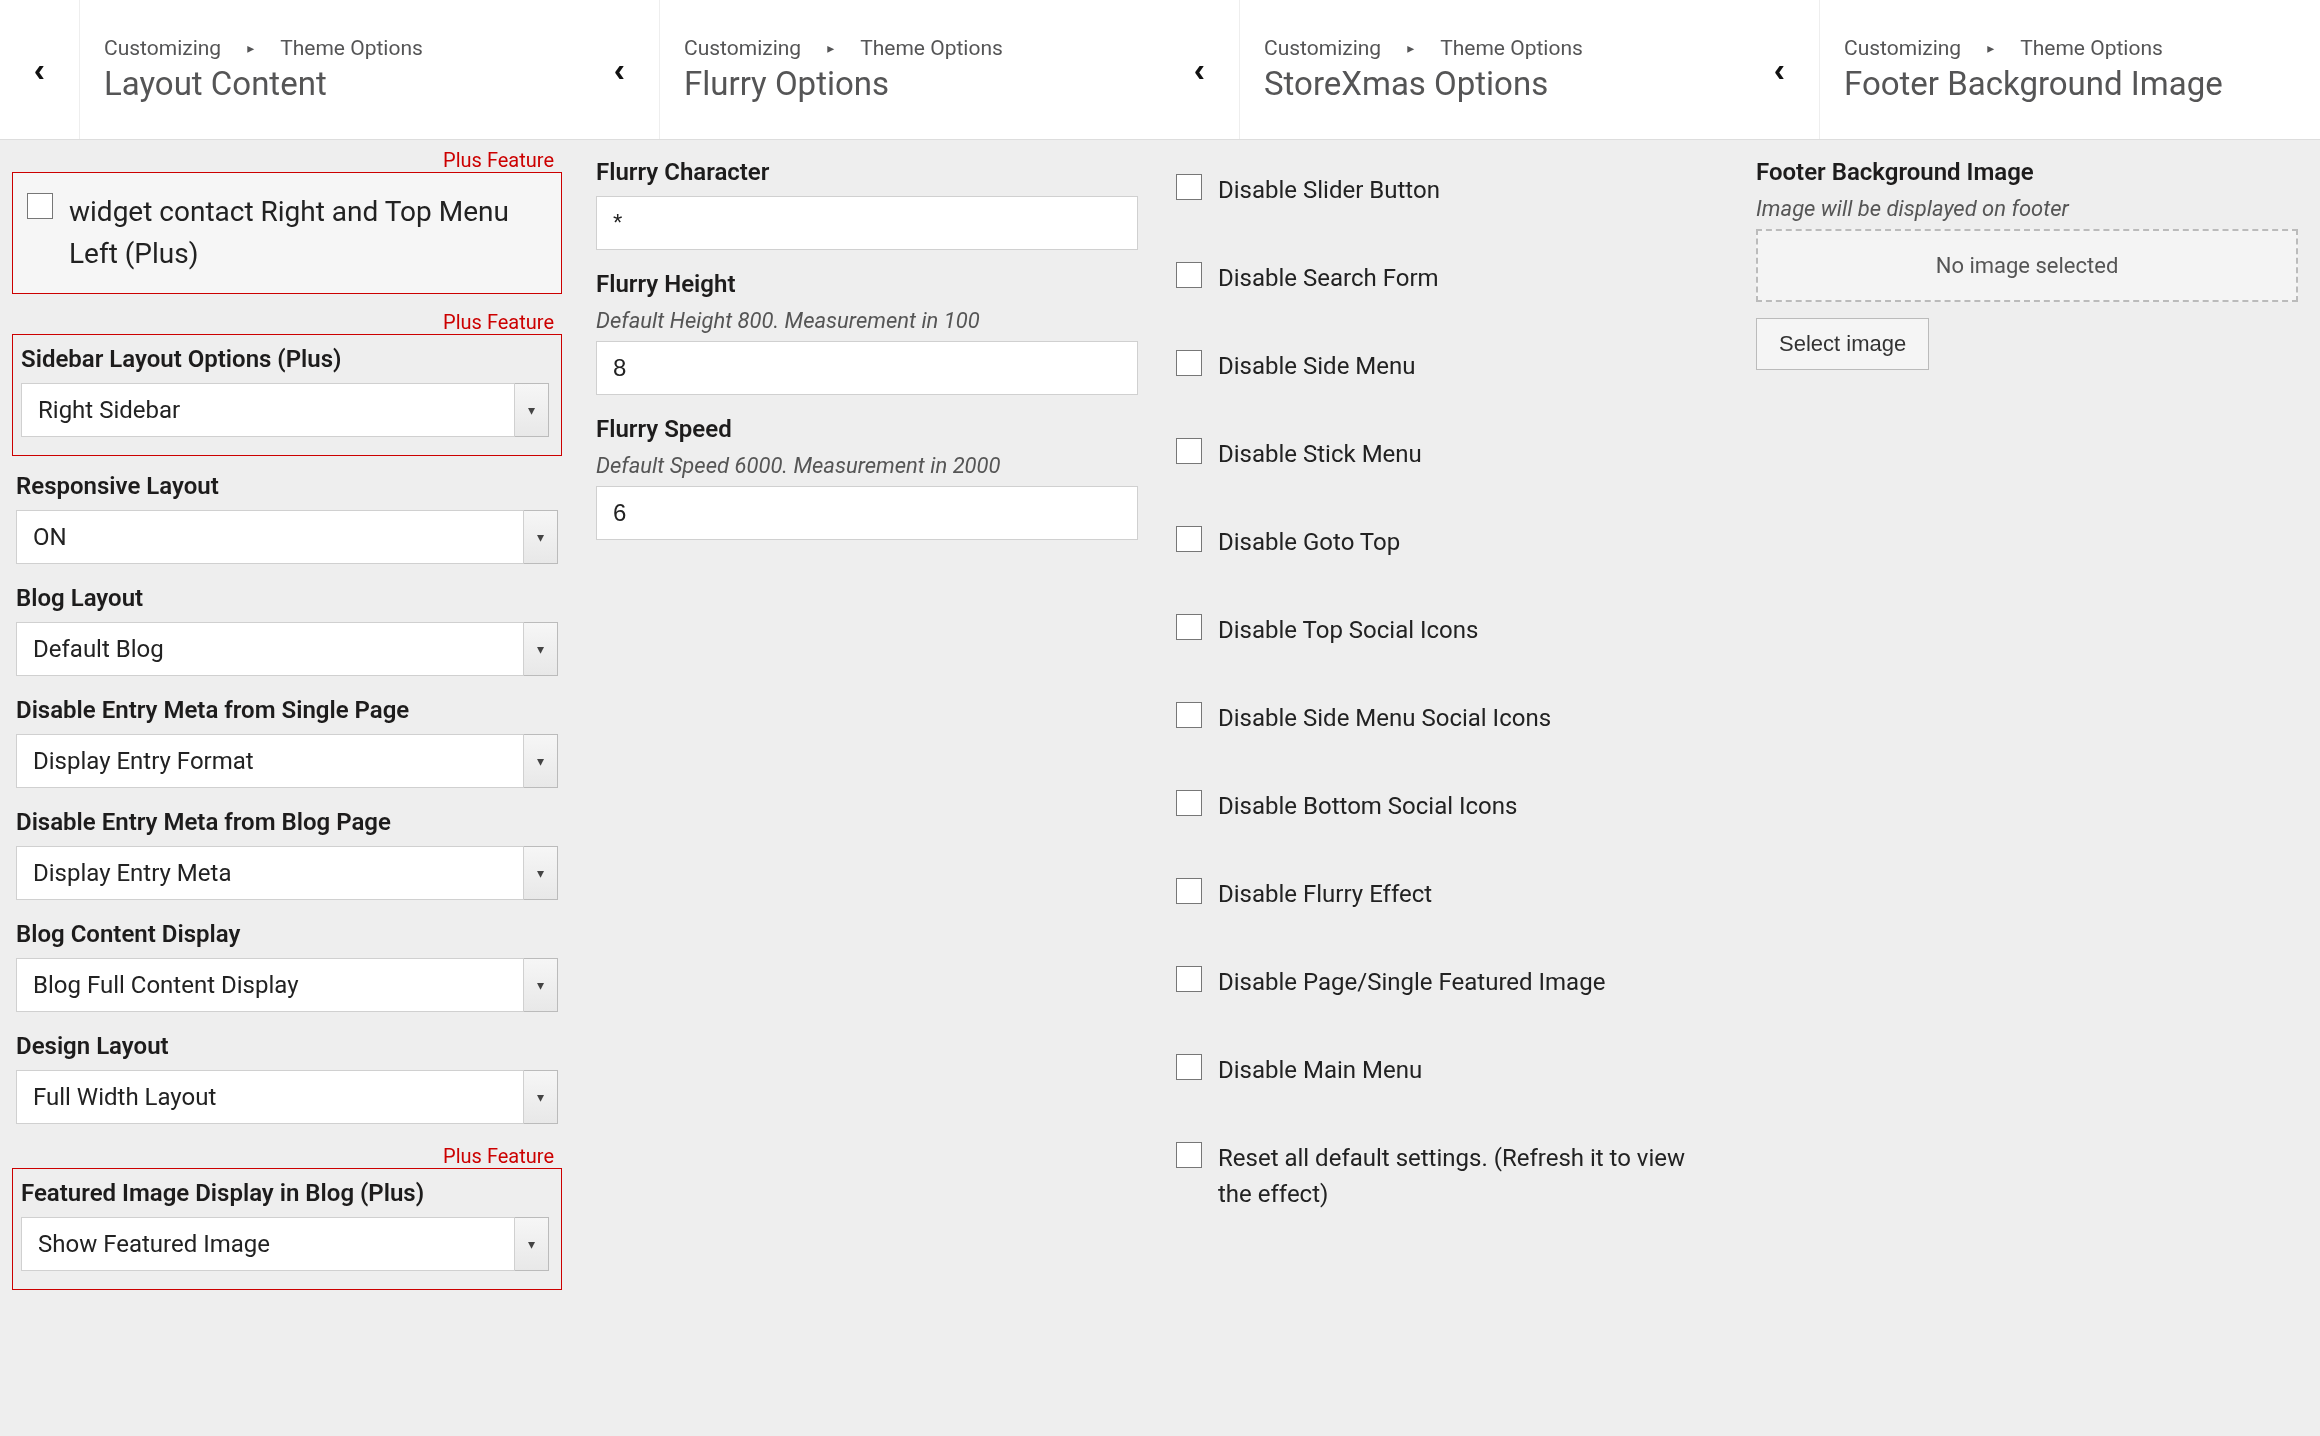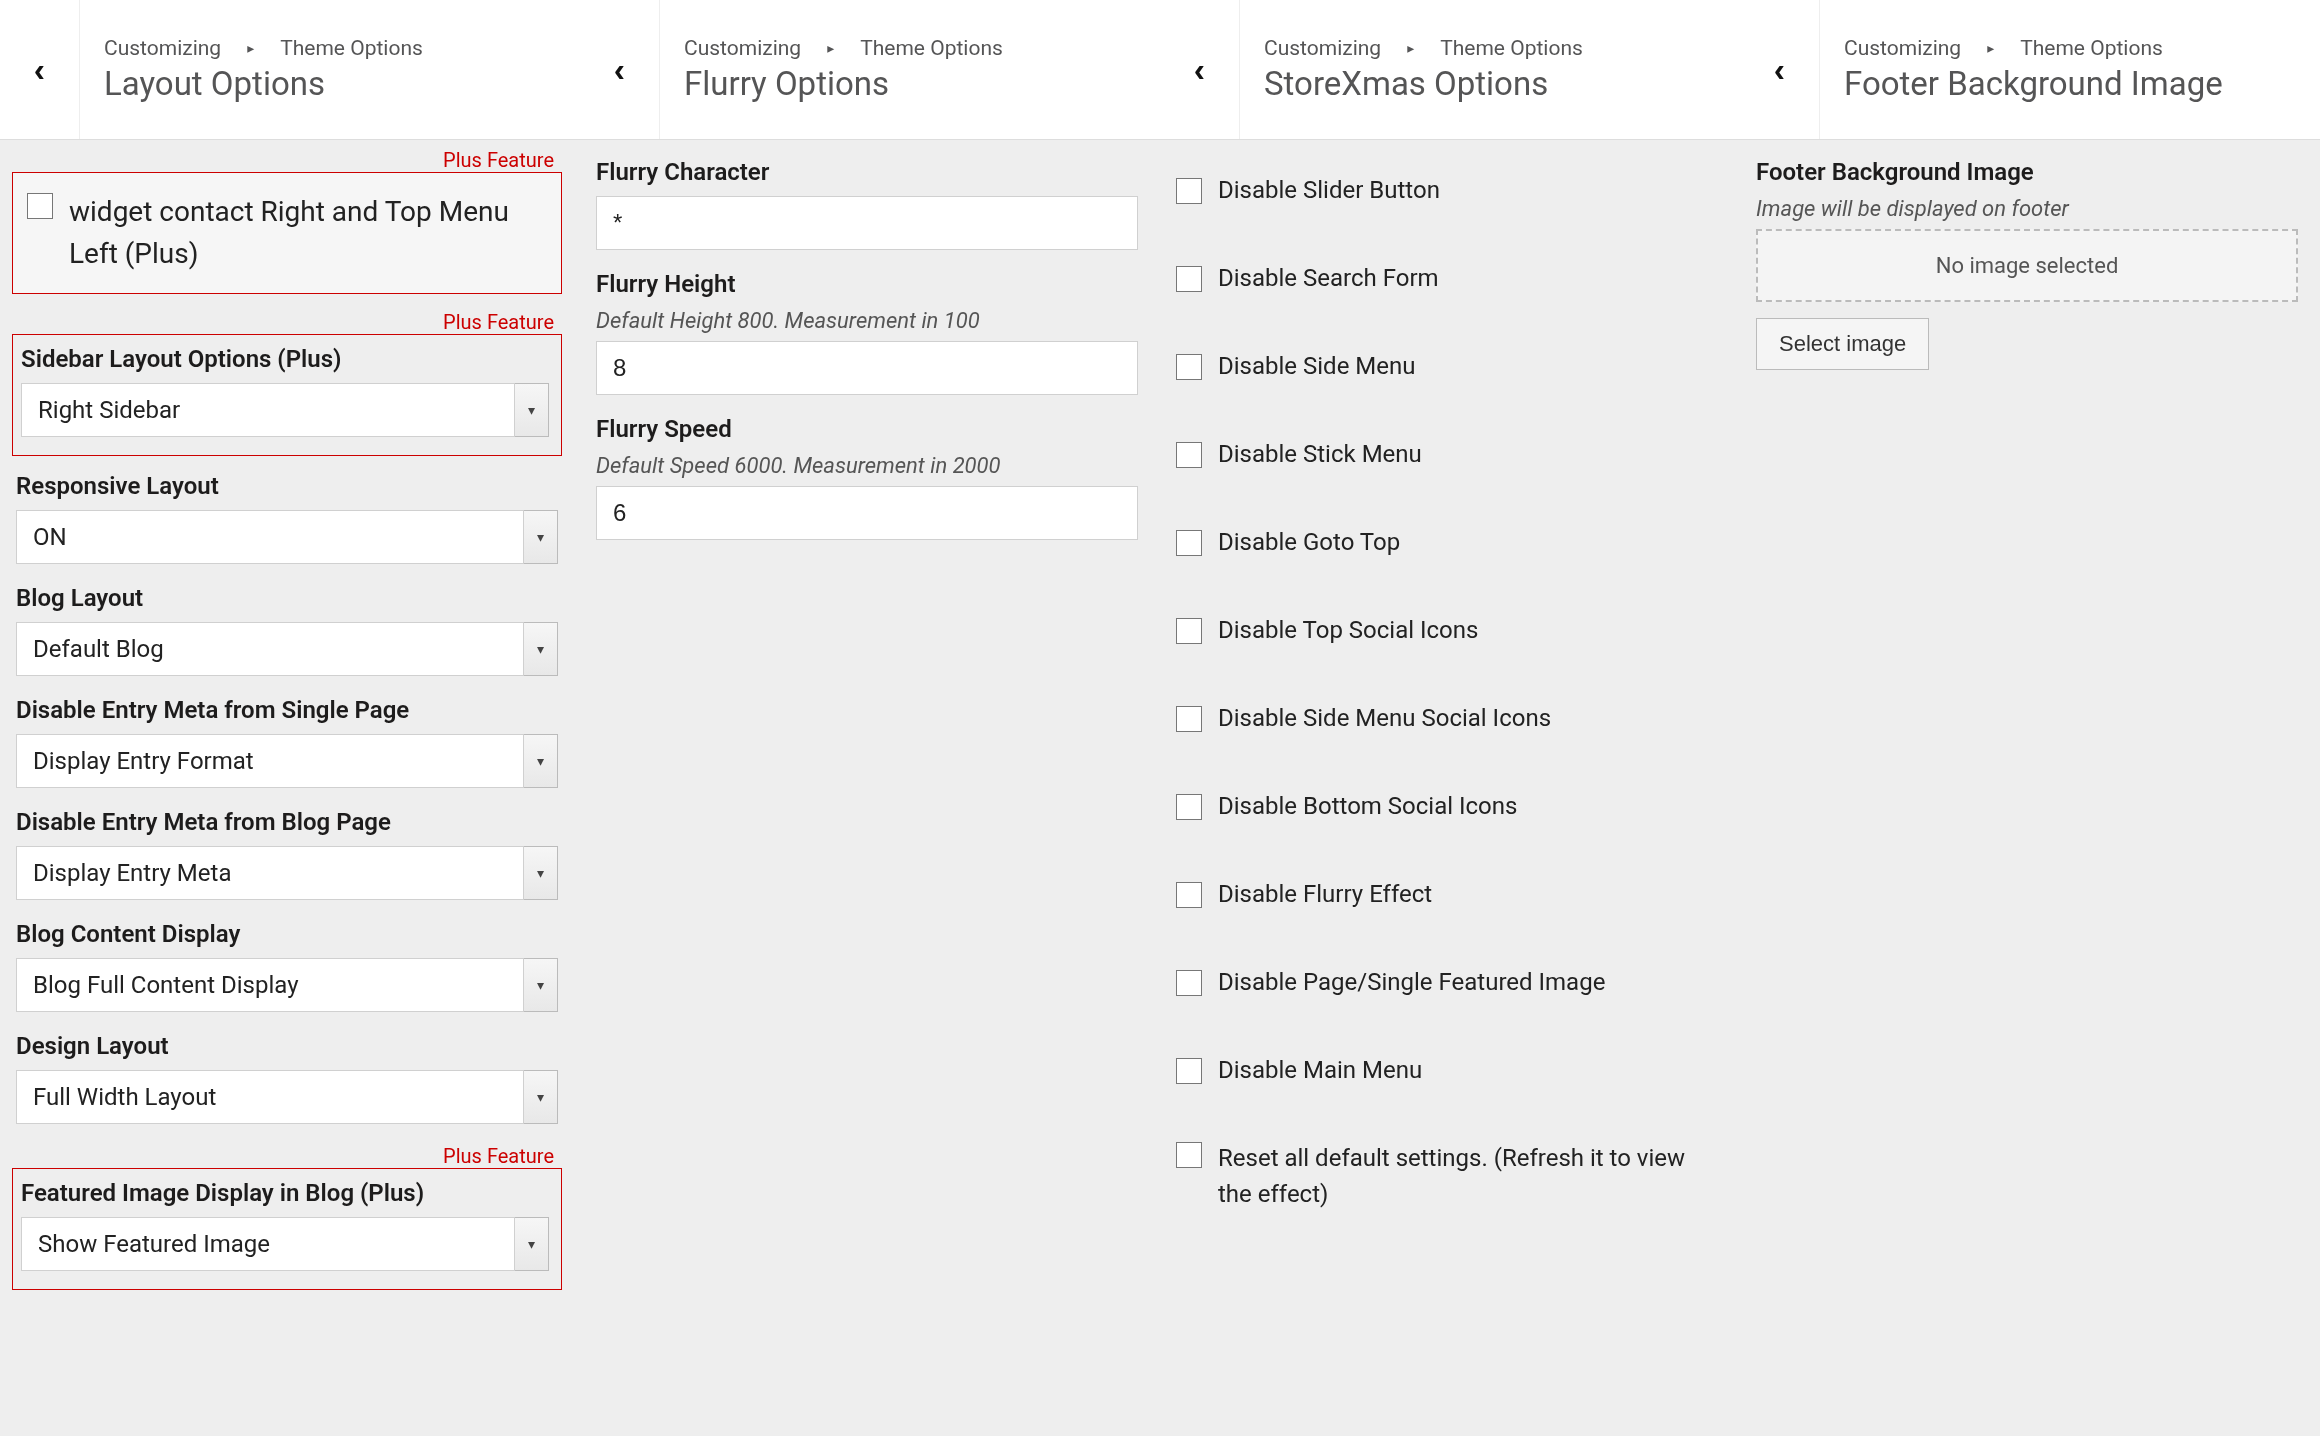--- a/index.html
+++ b/index.html
@@ -145,21 +145,21 @@
     width: 100%;
     border: 1px solid #d0d0d0;
     background: #fff;
     font-size: 24px;
     padding: 12px 16px;
     color: #222;
   }
 
   .cb-row {
     display: flex;
-    align-items: center;
+    align-items: flex-start;
     gap: 16px;
     padding: 14px 4px;
     margin-bottom: 24px;
   }
   .cb-row .cb-label { font-size: 24px; color: #222; }
 
   .img-placeholder {
     border: 2px dashed #bbb;
     background: #f4f4f4;
     text-align: center;
@@ -186,21 +186,21 @@
   <div class="pane-header">
     <button class="back-btn">
       <span class="chevron">‹</span>
     </button>
     <div class="header-titles">
       <div class="breadcrumb">
         <span>Customizing</span>
         <span class="caret">▸</span>
         <span>Theme Options</span>
       </div>
-      <div class="pane-title">Layout Options</div>
+      <div class="pane-title">Layout Content</div>
     </div>
   </div>
   <div class="pane-body" style="padding-top:8px;">
     <div class="plus-badge">Plus Feature</div>
     <div class="plus-box">
       <div class="checkbox"></div>
       <div class="cb-label">widget contact Right and Top Menu Left (Plus)</div>
     </div>
 
     <div class="plus-badge">Plus Feature</div>

